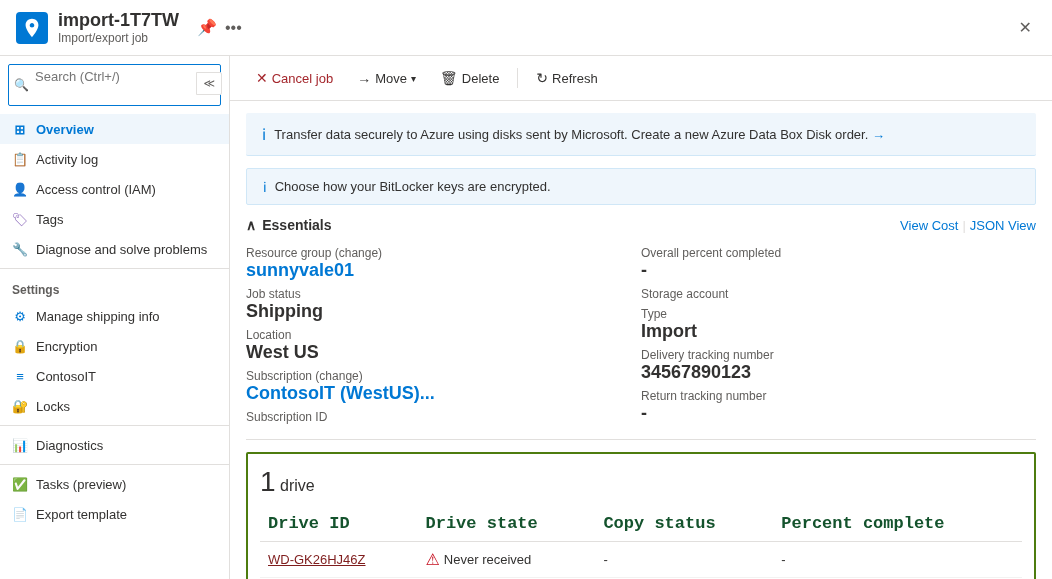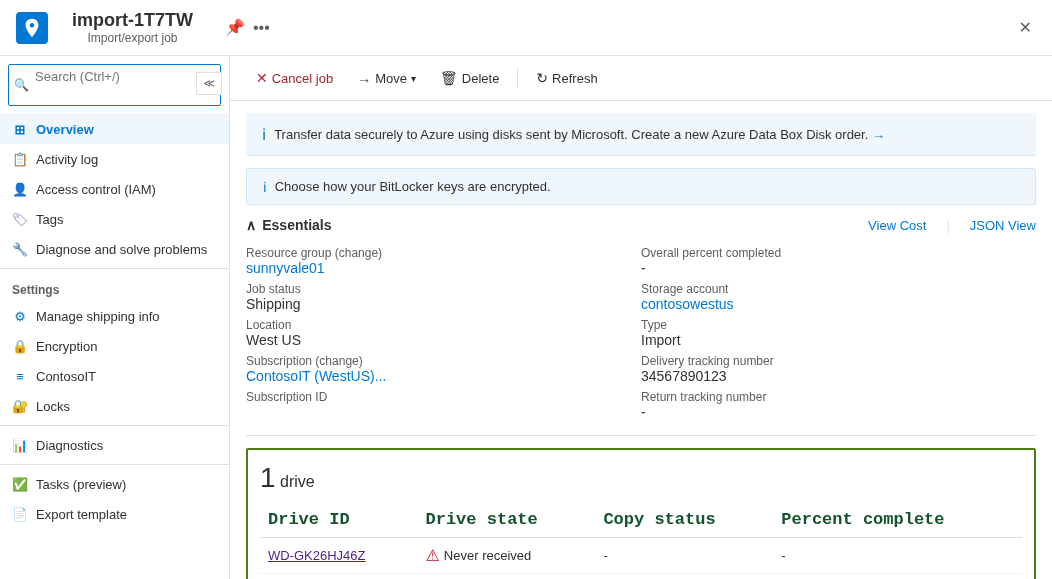--- a/index.html
+++ b/index.html
@@ -1,23 +1,23 @@
 <!DOCTYPE html>
 <html><head>
   <meta charset="utf-8">
   <style>
     * { box-sizing: border-box; margin: 0; padding: 0; }
     body { font-family: 'Segoe UI', Arial, sans-serif; font-size: 13px; color: #323130; background: #fff; display: flex; flex-direction: column; height: 579px; width: 1052px; overflow: hidden; }
 
     
-    .top-bar { display: flex; align-items: center; padding: 10px 16px; border-bottom: 1px solid #e1dfdd; gap: 24px; min-height: 56px; }
+    .top-bar { display: flex; align-items: center; padding: 10px 16px; border-bottom: 1px solid #e1dfdd; gap: 10px; min-height: 56px; }
     .top-bar-icon { width: 32px; height: 32px; background: #0078d4; border-radius: 4px; display: flex; align-items: center; justify-content: center; color: white; font-size: 18px; flex-shrink: 0; }
     .top-bar-title { display: flex; flex-direction: column; }
     .top-bar-name { font-size: 18px; font-weight: 600; color: #323130; }
-    .top-bar-subtitle { font-size: 12px; color: #605e5c; text-align: center; }
+    .top-bar-subtitle { font-size: 12px; color: #605e5c; }
     .top-bar-actions { display: flex; align-items: center; gap: 8px; margin-left: 8px; }
     .top-bar-actions span { color: #605e5c; cursor: pointer; font-size: 16px; }
     .close-btn { margin-left: auto; cursor: pointer; font-size: 16px; color: #605e5c; background: none; border: none; padding: 4px; }
 
     
     .main-layout { display: flex; flex: 1; overflow: hidden; }
 
     
     .sidebar { width: 230px; min-width: 230px; border-right: 1px solid #e1dfdd; overflow-y: auto; background: #fff; }
     .search-box { margin: 8px; position: relative; }
@@ -48,37 +48,37 @@
     .info-banner-text { font-size: 13px; color: #323130; }
     .info-banner-link { color: #0078d4; cursor: pointer; text-decoration: none; }
 
     .bitlocker-banner { display: flex; align-items: center; gap: 8px; padding: 8px 16px; background: #eff6fc; border: 1px solid #d0e7f7; margin: 0 16px 12px; border-radius: 2px; }
     .bitlocker-banner .info-icon { color: #0078d4; font-size: 14px; }
 
     
     .essentials-section { margin: 0 16px; }
     .essentials-header { display: flex; align-items: center; justify-content: space-between; margin-bottom: 10px; }
     .essentials-title { display: flex; align-items: center; gap: 6px; font-size: 14px; font-weight: 600; cursor: pointer; }
-    .essentials-actions { display: flex; gap: 20px; }
+    .essentials-actions { display: flex; gap: 4px; }
     .essentials-action-link { color: #0078d4; cursor: pointer; text-decoration: none; font-size: 13px; }
 
     .essentials-grid { display: grid; grid-template-columns: 1fr 1fr; gap: 0; border-bottom: 1px solid #e1dfdd; padding-bottom: 12px; }
     .essentials-item { padding: 3px 0; }
     .essentials-label { font-size: 12px; color: #605e5c; }
-    .essentials-value { font-size: 14px; color: #323130; }
+    .essentials-value { font-size: 18px; color: #323130; font-weight: bold; }
     .essentials-value.link { color: #0078d4; cursor: pointer; }
 
     
     .drives-section { margin: 12px 16px; border: 2px solid #4d7c0f; border-radius: 2px; padding: 12px; }
     .drives-header { font-size: 16px; margin-bottom: 12px; }
     .drives-header span.count { font-size: 28px; font-weight: 300; }
     .drives-table { width: 100%; border-collapse: collapse; }
     .drives-table th { text-align: left; font-weight: 600; font-size: 17px; padding: 4px 8px 8px; color: #14532d; border-bottom: 1px solid #e1dfdd; font-family: Liberation Mono, monospace; }
     .drives-table td { padding: 8px 8px; font-size: 13px; border-bottom: 1px solid #f3f2f1; vertical-align: middle; }
-    .drives-table .drive-id { color: #4c1d95; cursor: pointer; }
+    .drives-table .drive-id { color: #7f1d1d; cursor: pointer; }
     .drives-table .never-received { display: flex; align-items: center; gap: 4px; color: #323130; }
     .drives-table .error-icon { color: #c50f1f; font-size: 16px; }
 
     
     ::-webkit-scrollbar { width: 6px; }
     ::-webkit-scrollbar-thumb { background: #c8c6c4; border-radius: 3px; }
 
     
     .icon-blue { color: #0078d4; }
   </style>
@@ -241,21 +241,20 @@
           </div>
         </div>
 
         <div>
           <div class="essentials-item">
             <div class="essentials-label">Overall percent completed</div>
             <div class="essentials-value">-</div>
           </div>
           <div class="essentials-item">
             <div class="essentials-label">Storage account</div>
-            <div class="essentials-value link">contosowestus</div>
           </div>
           <div class="essentials-item">
             <div class="essentials-label">Type</div>
             <div class="essentials-value">Import</div>
           </div>
           <div class="essentials-item">
             <div class="essentials-label">Delivery tracking number</div>
             <div class="essentials-value">34567890123</div>
           </div>
           <div class="essentials-item">

